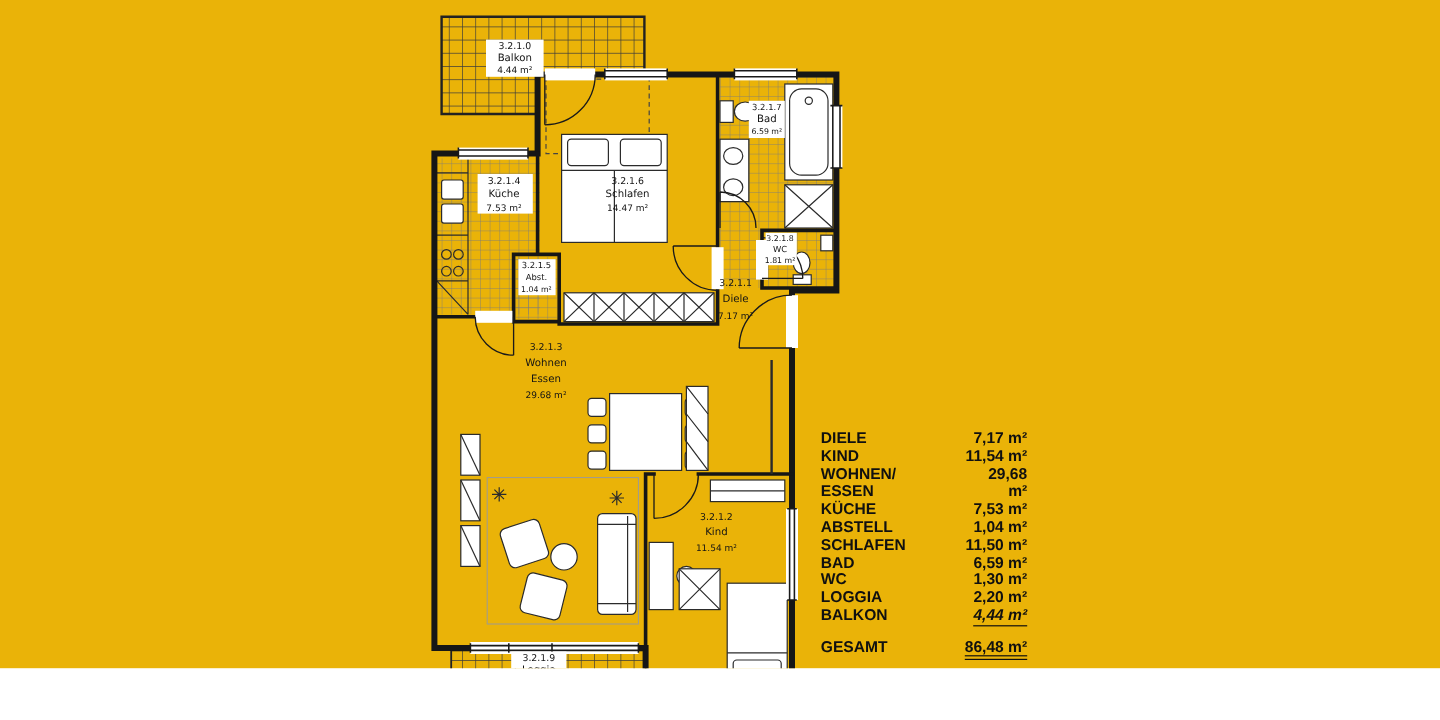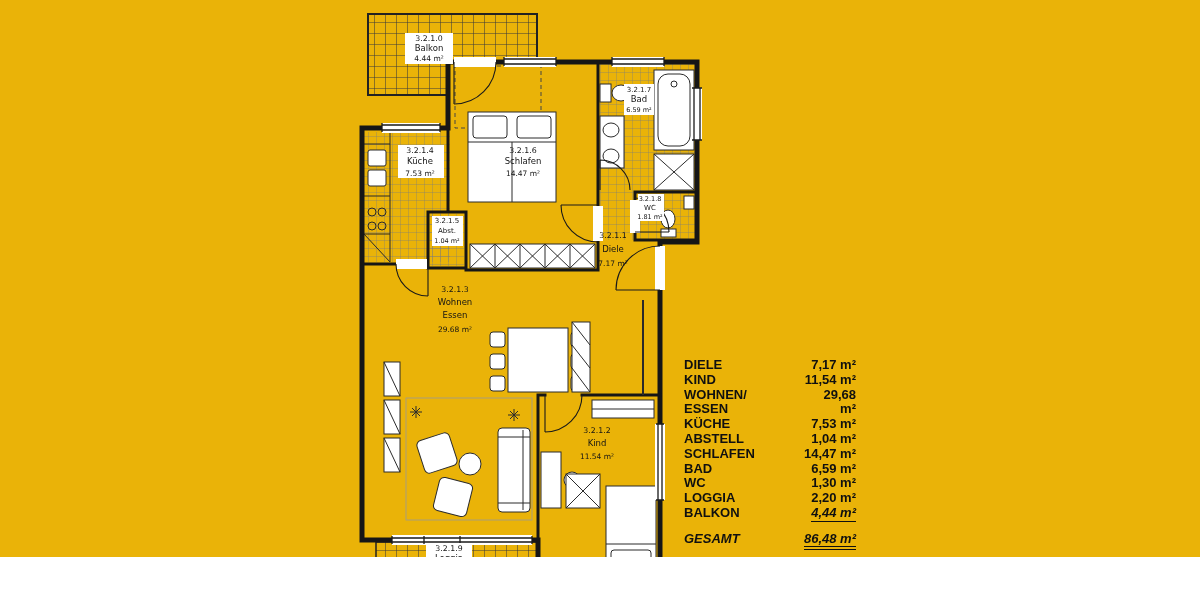--- a/index.html
+++ b/index.html
@@ -22,21 +22,21 @@
   .lbl-area{font-size:7.5px;}
   .lbl-sm{font-size:7px;}
   .lbl-xs{font-size:6.5px;}
 
   
   .legend{position:absolute;left:684px;top:358px;width:172px;color:#101010;
           font-family:"Liberation Sans",sans-serif;font-weight:bold;font-size:13px;}
   .legend-row{display:flex;justify-content:space-between;align-items:baseline;line-height:14.8px;}
   .legend-row .val{text-align:right;margin-left:39px;}
   .val.u{border-bottom:1.5px solid #101010;font-style:italic;}
-  .legend-total{display:flex;justify-content:space-between;align-items:baseline;margin-top:9px;line-height:15px;font-style:italic;}
+  .legend-total{display:flex;justify-content:space-between;align-items:baseline;margin-top:9px;line-height:15px;}
   .legend-total .val{border-bottom:4px double #101010;text-align:center;}
 </style>
 </head>
 <body>
 
 <div id="stage">
 
   <svg id="plan-svg" width="1200" height="600" viewBox="0 0 1200 600">
     <defs>
       <pattern id="gridBig" width="11" height="11" patternUnits="userSpaceOnUse">
@@ -284,21 +284,21 @@
     <div class="legend-row">
       <span>KÜCHE</span>
       <span class="val">7,53 m²</span>
     </div>
     <div class="legend-row">
       <span>ABSTELL</span>
       <span class="val">1,04 m²</span>
     </div>
     <div class="legend-row">
       <span>SCHLAFEN</span>
-      <span class="val">14,47 m²</span>
+      <span class="val">11,50 m²</span>
     </div>
     <div class="legend-row">
       <span>BAD</span>
       <span class="val">6,59 m²</span>
     </div>
     <div class="legend-row">
       <span>WC</span>
       <span class="val">1,30 m²</span>
     </div>
     <div class="legend-row">

